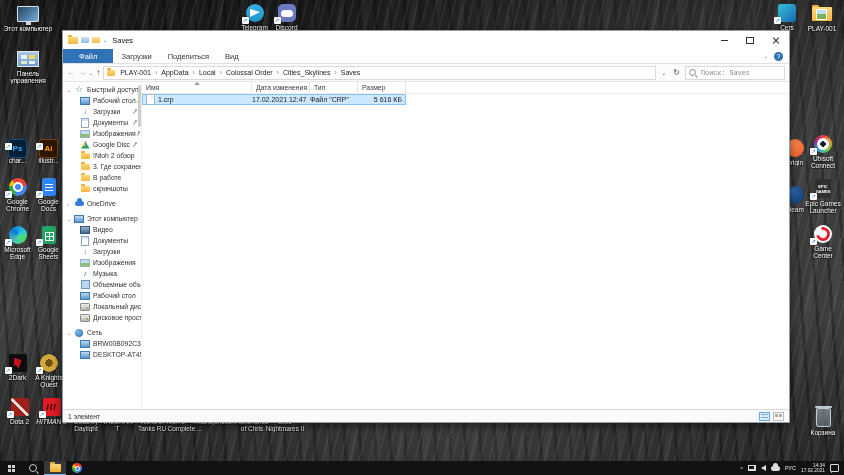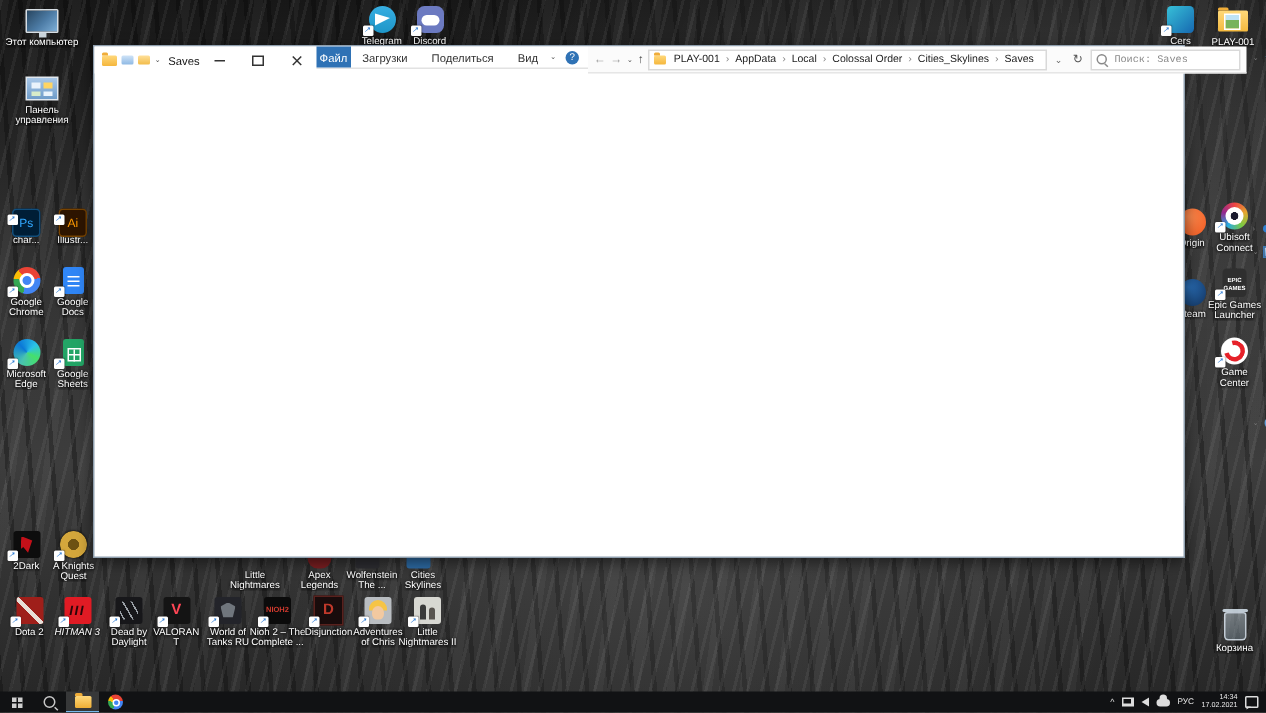--- a/index.html
+++ b/index.html
@@ -23,21 +23,21 @@
     border-radius:1px;box-shadow:0 0 1px rgba(0,0,0,.5);}
   .sc::before{content:"\2197";position:absolute;left:1px;top:0;font-size:5px;line-height:7px;color:#1e73d2;}
   
   .g-thispc{width:22px;height:14px;border:1px solid #d7dee4;border-radius:1px;
     background:linear-gradient(135deg,#27455f,#4d7ca6 55%,#7fb0d8);position:relative;}
   .g-thispc::after{content:"";position:absolute;left:8px;bottom:-4px;width:5px;height:3px;background:#c9d3da;}
   .g-cpanel{width:20px;height:14px;border:1px solid #e2e8ee;background:linear-gradient(#a9c8e8,#6f9cc9);position:relative;}
   .g-cpanel::before{content:"";position:absolute;left:3px;top:3px;width:6px;height:4px;background:#eaf3fb;box-shadow:8px 0 0 #ffd564;}
   .g-cpanel::after{content:"";position:absolute;left:3px;top:9px;width:6px;height:3px;background:#d8ecc9;box-shadow:8px 0 0 #eaf3fb;}
   .g-ps,.g-ai{width:19px;height:19px;border-radius:3px;display:flex;align-items:center;justify-content:center;
-    font-size:8px;font-weight:normal;margin-top:20px;}
+    font-size:8px;font-weight:bold;margin-top:20px;}
   .g-ps{background:#001e36;color:#31a8ff;box-shadow:inset 0 0 0 1px rgba(49,168,255,.35);}
   .g-ai{background:#2e1500;color:#ff9a00;box-shadow:inset 0 0 0 1px rgba(255,154,0,.35);}
   .g-chrome{width:18px;height:18px;border-radius:50%;position:relative;
     background:conic-gradient(from -40deg,#ea4335 0 33%,#4285f4 33% 66%,#34a853 66% 88%,#fbbc05 88%);}
   .g-chrome::after{content:"";position:absolute;inset:4px;border-radius:50%;background:#4285f4;border:2px solid #fff;}
   .g-gdocs{width:14px;height:18px;background:#3086f6;border-radius:2px;position:relative;}
   .g-gdocs::after{content:"";position:absolute;left:3px;top:6px;width:8px;height:1px;background:#fff;box-shadow:0 3px 0 #fff,0 6px 0 #fff;}
   .g-edge{width:18px;height:18px;border-radius:50%;
     background:conic-gradient(from 210deg,#49c3b1,#0a78d7 30%,#2bc2e8 55%,#45e06a 75%,#49c3b1);}
   .g-gsheets{width:14px;height:18px;background:#23a566;border-radius:2px;position:relative;}
@@ -92,42 +92,42 @@
     display:flex;align-items:center;justify-content:center;text-align:center;font-size:4px;font-weight:bold;line-height:5px;}
   .g-gamecenter{width:18px;height:18px;border-radius:50%;background:#fff;position:relative;}
   .g-gamecenter::after{content:"";position:absolute;inset:2px;border-radius:50%;
     border:3px solid #e62129;border-left-color:transparent;transform:rotate(30deg);}
   .g-recycle{width:13px;height:17px;border:1px solid rgba(225,235,245,.75);border-radius:2px 2px 3px 3px;
     background:linear-gradient(rgba(200,215,225,.45),rgba(150,170,185,.4));position:relative;}
   .g-recycle::before{content:"";position:absolute;top:-3px;left:-2px;right:-2px;height:2px;
     background:rgba(215,228,238,.85);border-radius:1px;}
   .sliver{position:absolute;z-index:2;}
   
-  .win{position:absolute;left:62px;top:30px;width:728px;height:342px;background:#fff;z-index:10;
+  .win{position:absolute;left:62px;top:30px;width:728px;height:393px;background:#fff;z-index:10;
     border:1px solid #8f9fae;box-sizing:border-box;box-shadow:0 3px 10px rgba(0,0,0,.55);
-    display:flex;flex-direction:row;font-size:7px;color:#222;}
+    display:flex;flex-direction:column;font-size:7px;color:#222;}
   .titlebar{height:18px;flex:none;display:flex;align-items:center;background:#fff;padding-left:4px;}
   .tfold{width:10px;height:7px;background:linear-gradient(#ffd87b,#f5b73d);border-radius:1px;position:relative;margin:0 3px 0 1px;flex:none;}
   .tfold::before{content:"";position:absolute;top:-2px;left:0;width:4px;height:2px;background:#f0ad39;border-radius:1px 1px 0 0;}
   .qat{display:flex;align-items:center;gap:3px;margin-right:5px;}
   .qat .mi{width:8px;height:6px;background:linear-gradient(#ffe09a,#f2bc4a);border-radius:1px;}
   .qat .mi.b{background:linear-gradient(#cfe3f7,#8fb9e4);}
   .cev{font-size:5px;color:#555;line-height:6px;}
   .title{font-size:7.5px;color:#111;}
   .wbtns{margin-left:auto;display:flex;height:100%;}
   .wb{width:26px;height:100%;display:flex;align-items:center;justify-content:center;color:#333;}
   .wb-min i{width:7px;height:1px;background:#333;display:block;}
   .wb-max i{width:6px;height:5px;border:1px solid #333;display:block;}
   .wb-close{position:relative;}
   .wb-close i{position:relative;width:8px;height:8px;display:block;}
   .wb-close i::before,.wb-close i::after{content:"";position:absolute;left:0;top:3.5px;width:8px;height:1px;background:#333;}
   .wb-close i::before{transform:rotate(45deg);} .wb-close i::after{transform:rotate(-45deg);}
   .tabs{height:14px;flex:none;display:flex;align-items:stretch;background:#fff;border-bottom:1px solid #e2e2e2;font-size:7.5px;}
   .tab{display:flex;align-items:center;padding:0 8px;color:#333;}
-  .tab.file{background:#2f72b5;color:#fff;padding:0 2px;}
+  .tab.file{background:#2f72b5;color:#fff;padding:0 16px;}
   .tabs .right{margin-left:auto;display:flex;align-items:center;gap:6px;padding-right:6px;}
   .help{width:9px;height:9px;border-radius:50%;background:#2f72b5;color:#fff;font-size:6.5px;display:flex;align-items:center;justify-content:center;}
   .addr{height:17px;flex:none;display:flex;align-items:center;background:#fbfbfb;border-bottom:1px solid #e6e6e6;padding:0 4px;gap:3px;}
   .nava{color:#9a9a9a;font-size:8px;line-height:10px;}
   .nava.up{color:#444;}
   .abox{flex:1;height:12px;background:#fff;border:1px solid #d9d9d9;display:flex;align-items:center;padding:0 3px;gap:2px;overflow:hidden;white-space:nowrap;}
   .abox .tfold{margin:0 2px 0 0;width:8px;height:6px;}
   .crumb{color:#222;padding:0 1px;}
   .crumb::after{content:"\203A";color:#888;padding-left:4px;}
   .crumb:last-of-type::after{content:"";}

